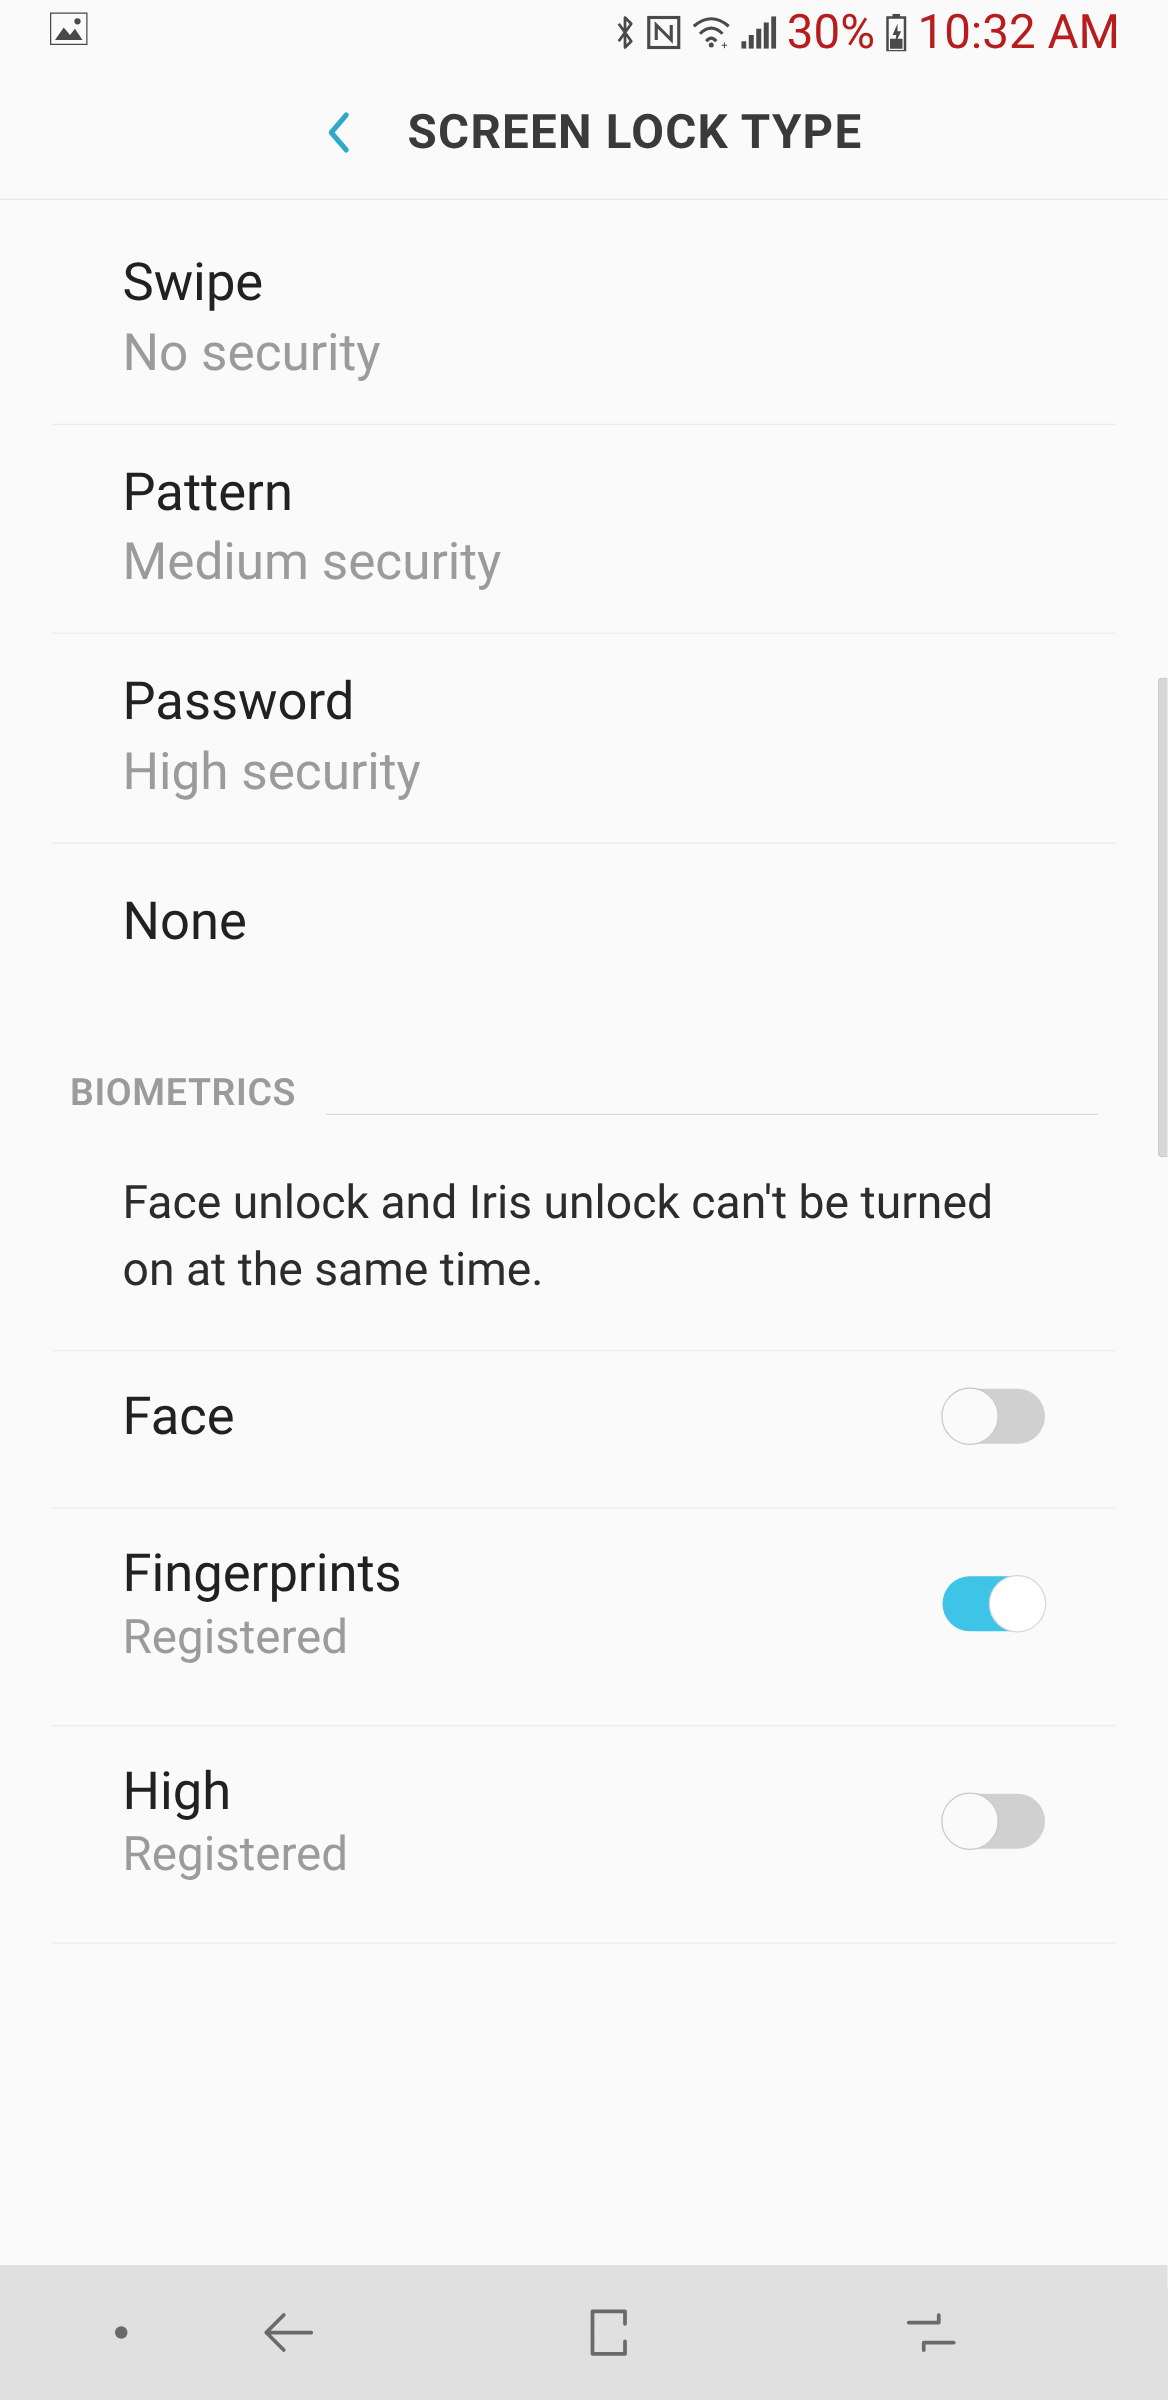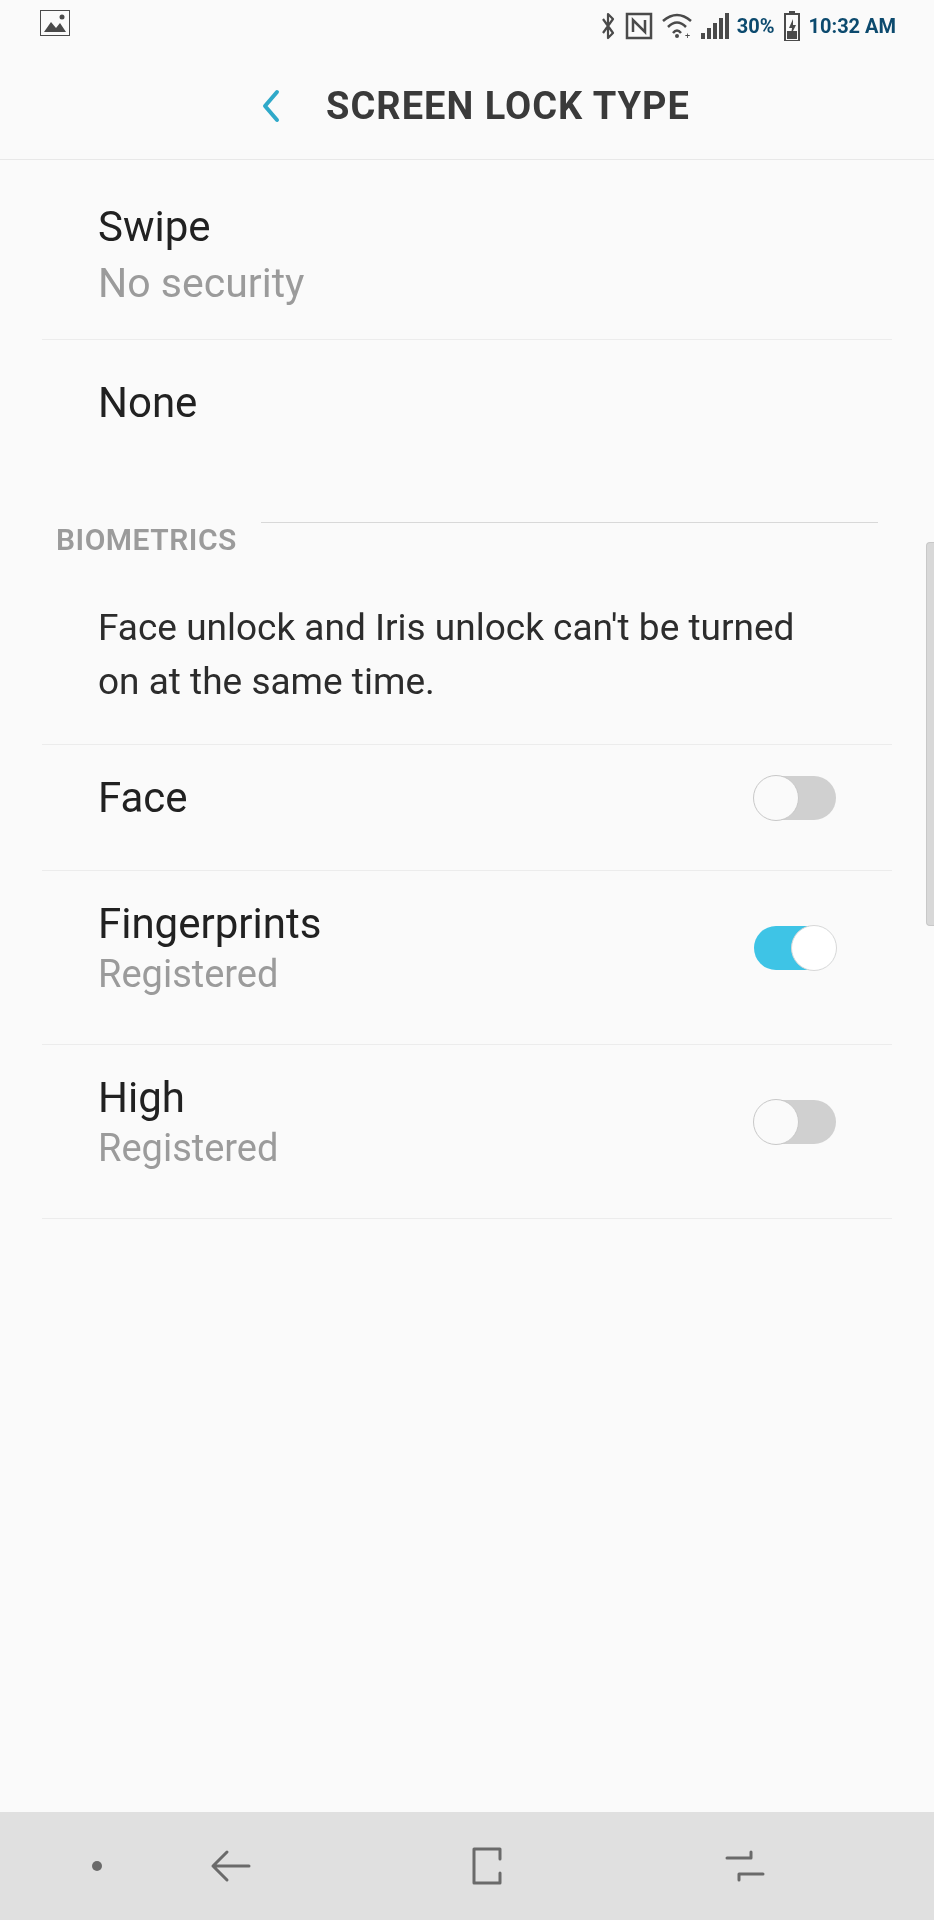--- a/index.html
+++ b/index.html
@@ -31,23 +31,23 @@
     }
     .status-right {
       display: flex;
       align-items: center;
       gap: 8px;
     }
     .status-right svg {
       display: block;
     }
     .status-text {
-      font-size: 20px;
-      color: #0c4a6e;
-      font-weight: 700;
+      font-size: 38px;
+      color: #b91c1c;
+      font-weight: 400;
     }
     .app-header {
       height: 108px;
       display: flex;
       align-items: center;
       padding: 0 32px;
       border-bottom: 1px solid #e8e8e8;
       justify-content: center;
     }
     .back-chevron {
@@ -90,21 +90,21 @@
       margin-top: 4px;
     }
     .list-item-no-sub {
       padding: 36px 56px 36px;
     }
     .list-item.no-border {
       border-bottom: none;
     }
     .section-header {
       display: flex;
-      align-items: flex-start;
+      align-items: flex-end;
       padding: 36px 56px 16px;
       margin-top: 20px;
     }
     .section-header-label {
       font-size: 30px;
       font-weight: 600;
       color: #9b9b9b;
       letter-spacing: 0.5px;
       margin-right: 24px;
     }
@@ -289,22 +289,30 @@
   <div class="header-title">SCREEN LOCK TYPE</div>
 </div>
 
 <div class="content">
 
   <div class="list-item">
     <div class="list-item-title">Swipe</div>
     <div class="list-item-subtitle">No security</div>
   </div>
 
-
-
+  <div class="list-item">
+    <div class="list-item-title">Pattern</div>
+    <div class="list-item-subtitle">Medium security</div>
+  </div>
+
+
+  <div class="list-item">
+    <div class="list-item-title">Password</div>
+    <div class="list-item-subtitle">High security</div>
+  </div>
 
   <div class="list-item list-item-no-sub no-border">
     <div class="list-item-title">None</div>
   </div>
 
   <div class="section-header">
     <div class="section-header-label">BIOMETRICS</div>
     <div class="section-header-line"></div>
   </div>
 

